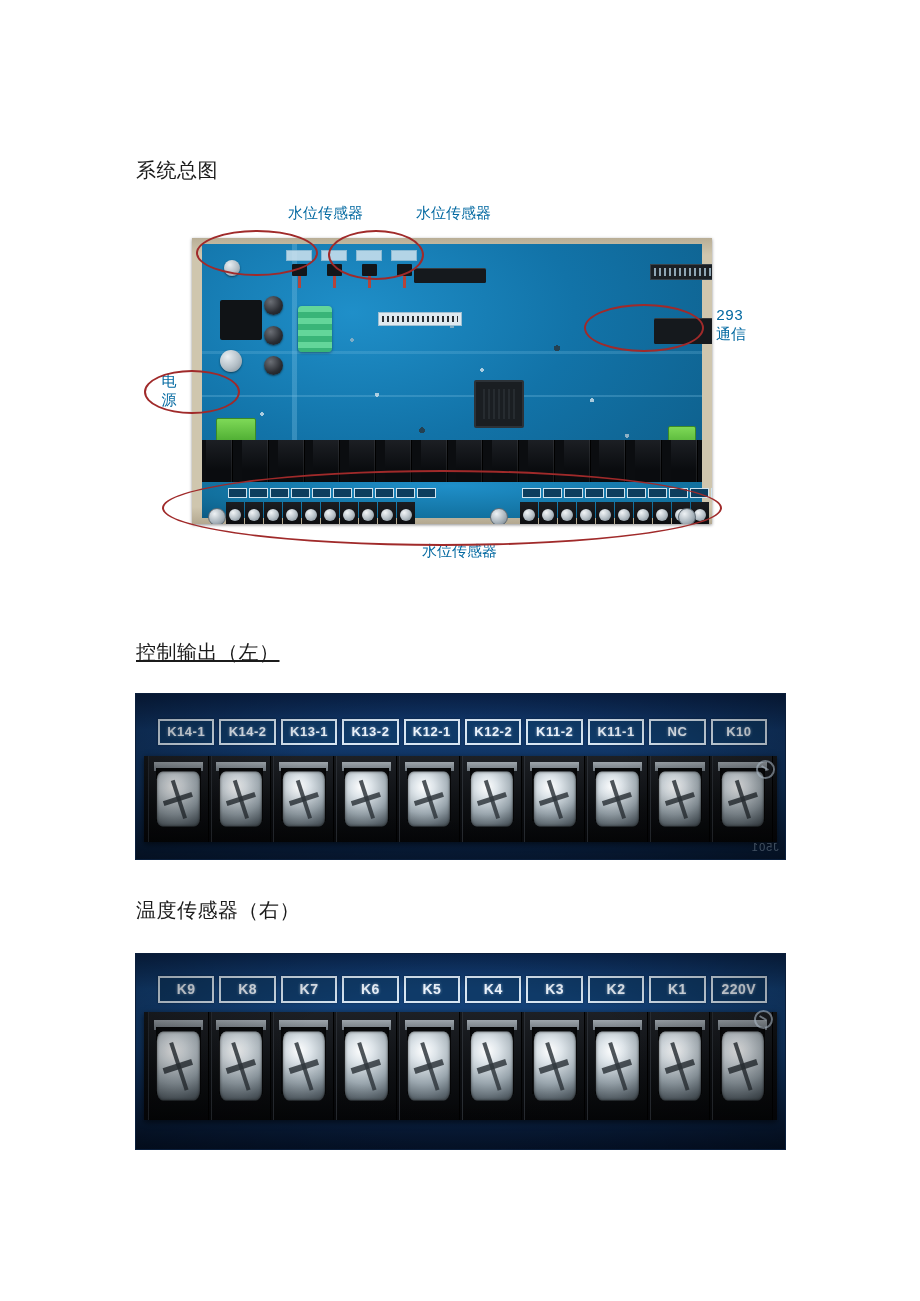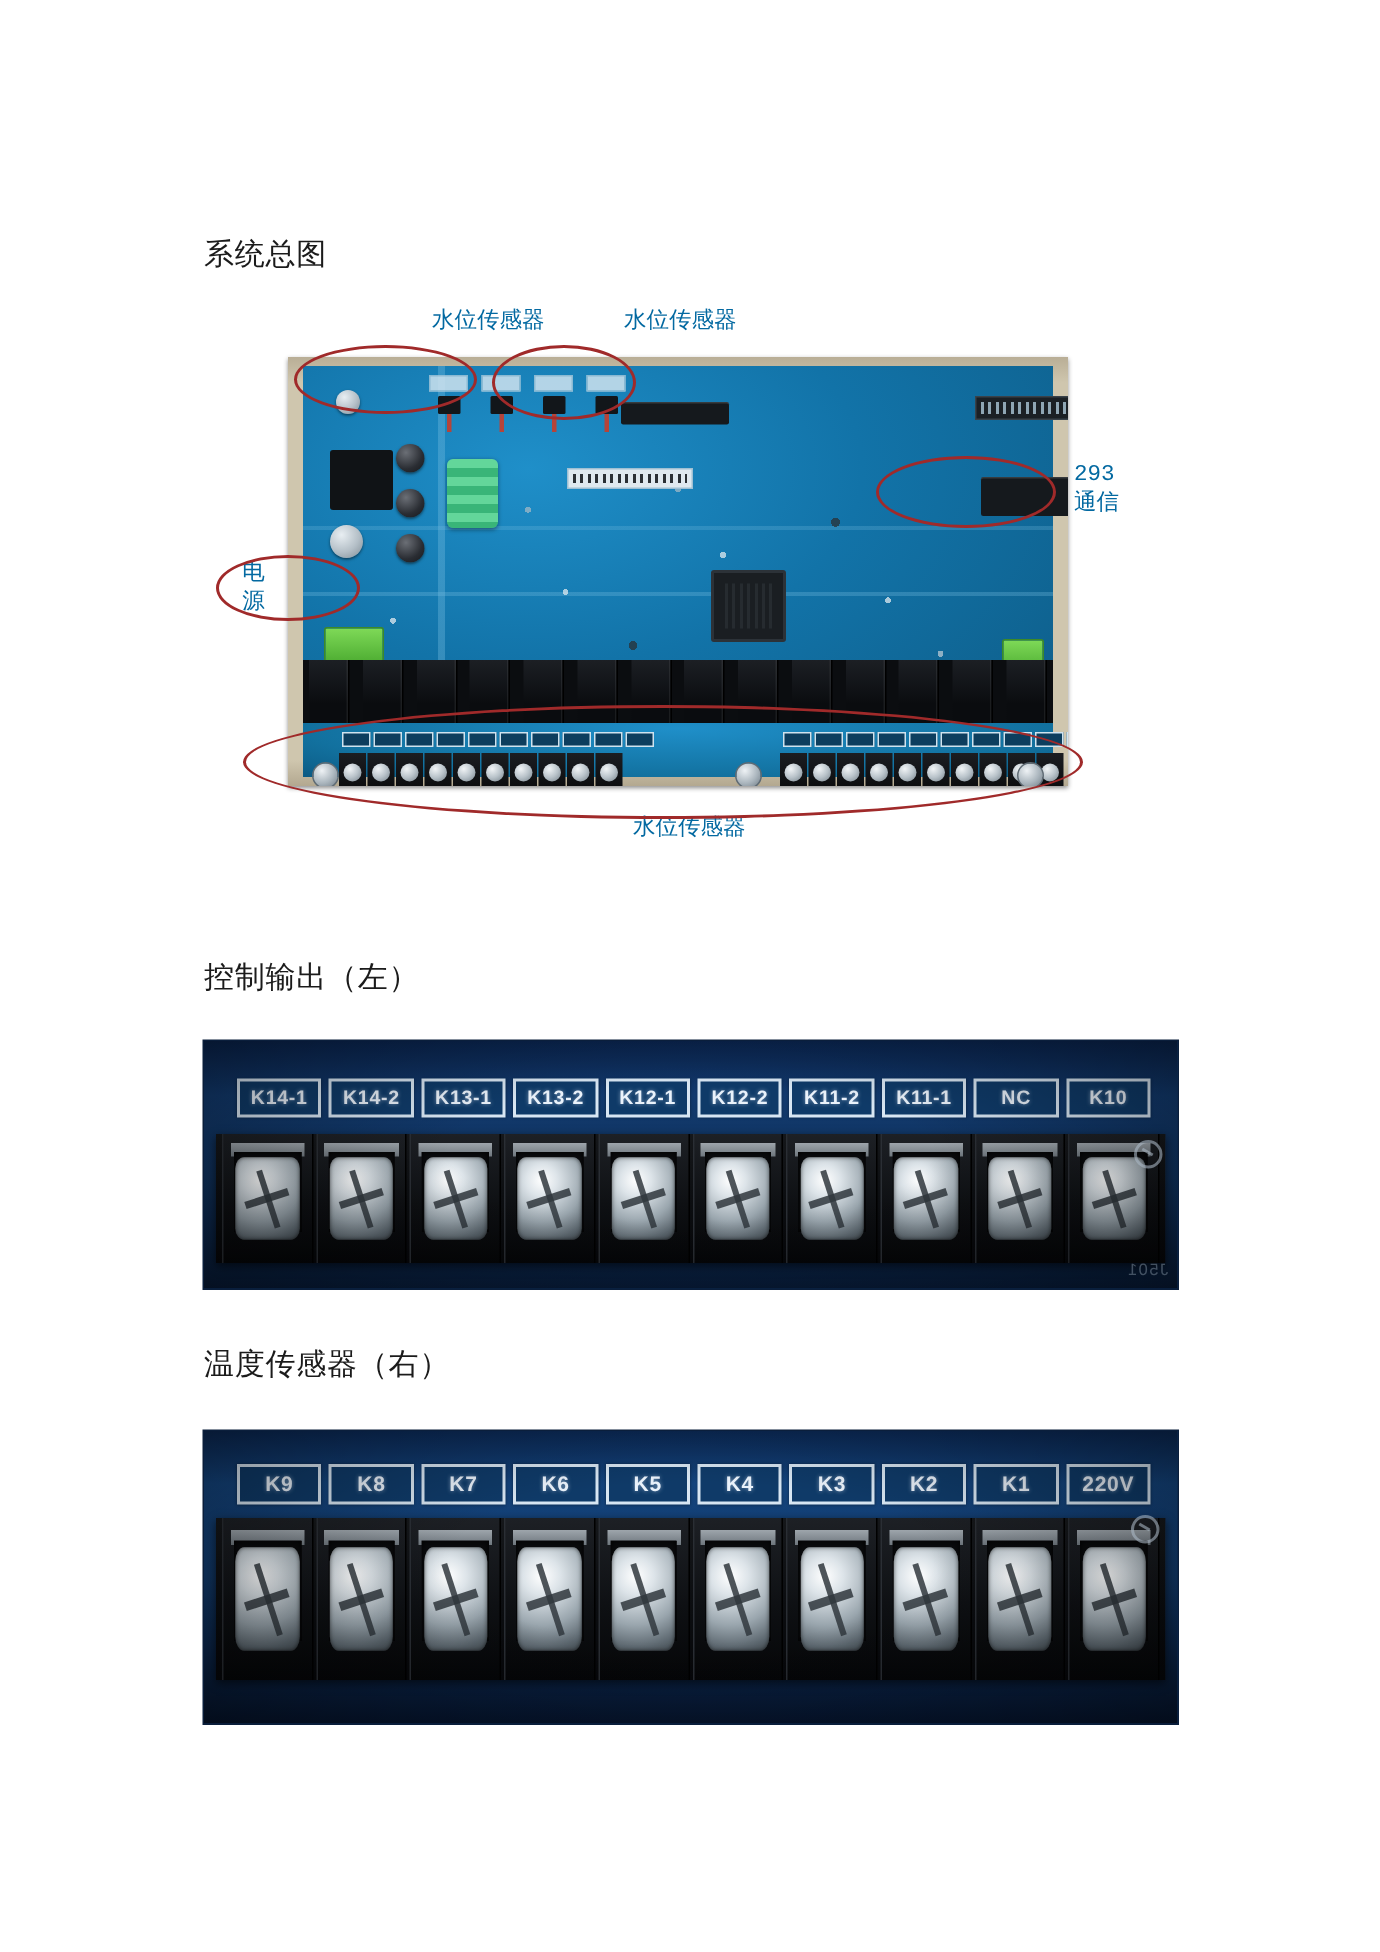--- a/index.html
+++ b/index.html
@@ -25,21 +25,21 @@
   
   .heading {
     position: absolute;
     font-size: 20px;
     line-height: 1.2;
     color: #1b1b1b;
     letter-spacing: 0.5px;
     white-space: nowrap;
   }
   #h-system   { left: 136px; top: 142px; margin-top: 16px; }
-  #h-left     { left: 136px; top: 640px; }
+  #h-left     { left: 136px; top: 640px; text-decoration: underline; }
   #h-right    { left: 136px; top: 898px; }
 
   
   #fig-pcb {
     position: absolute;
     left: 136px;
     top: 196px;
     width: 648px;
     height: 390px;
   }

